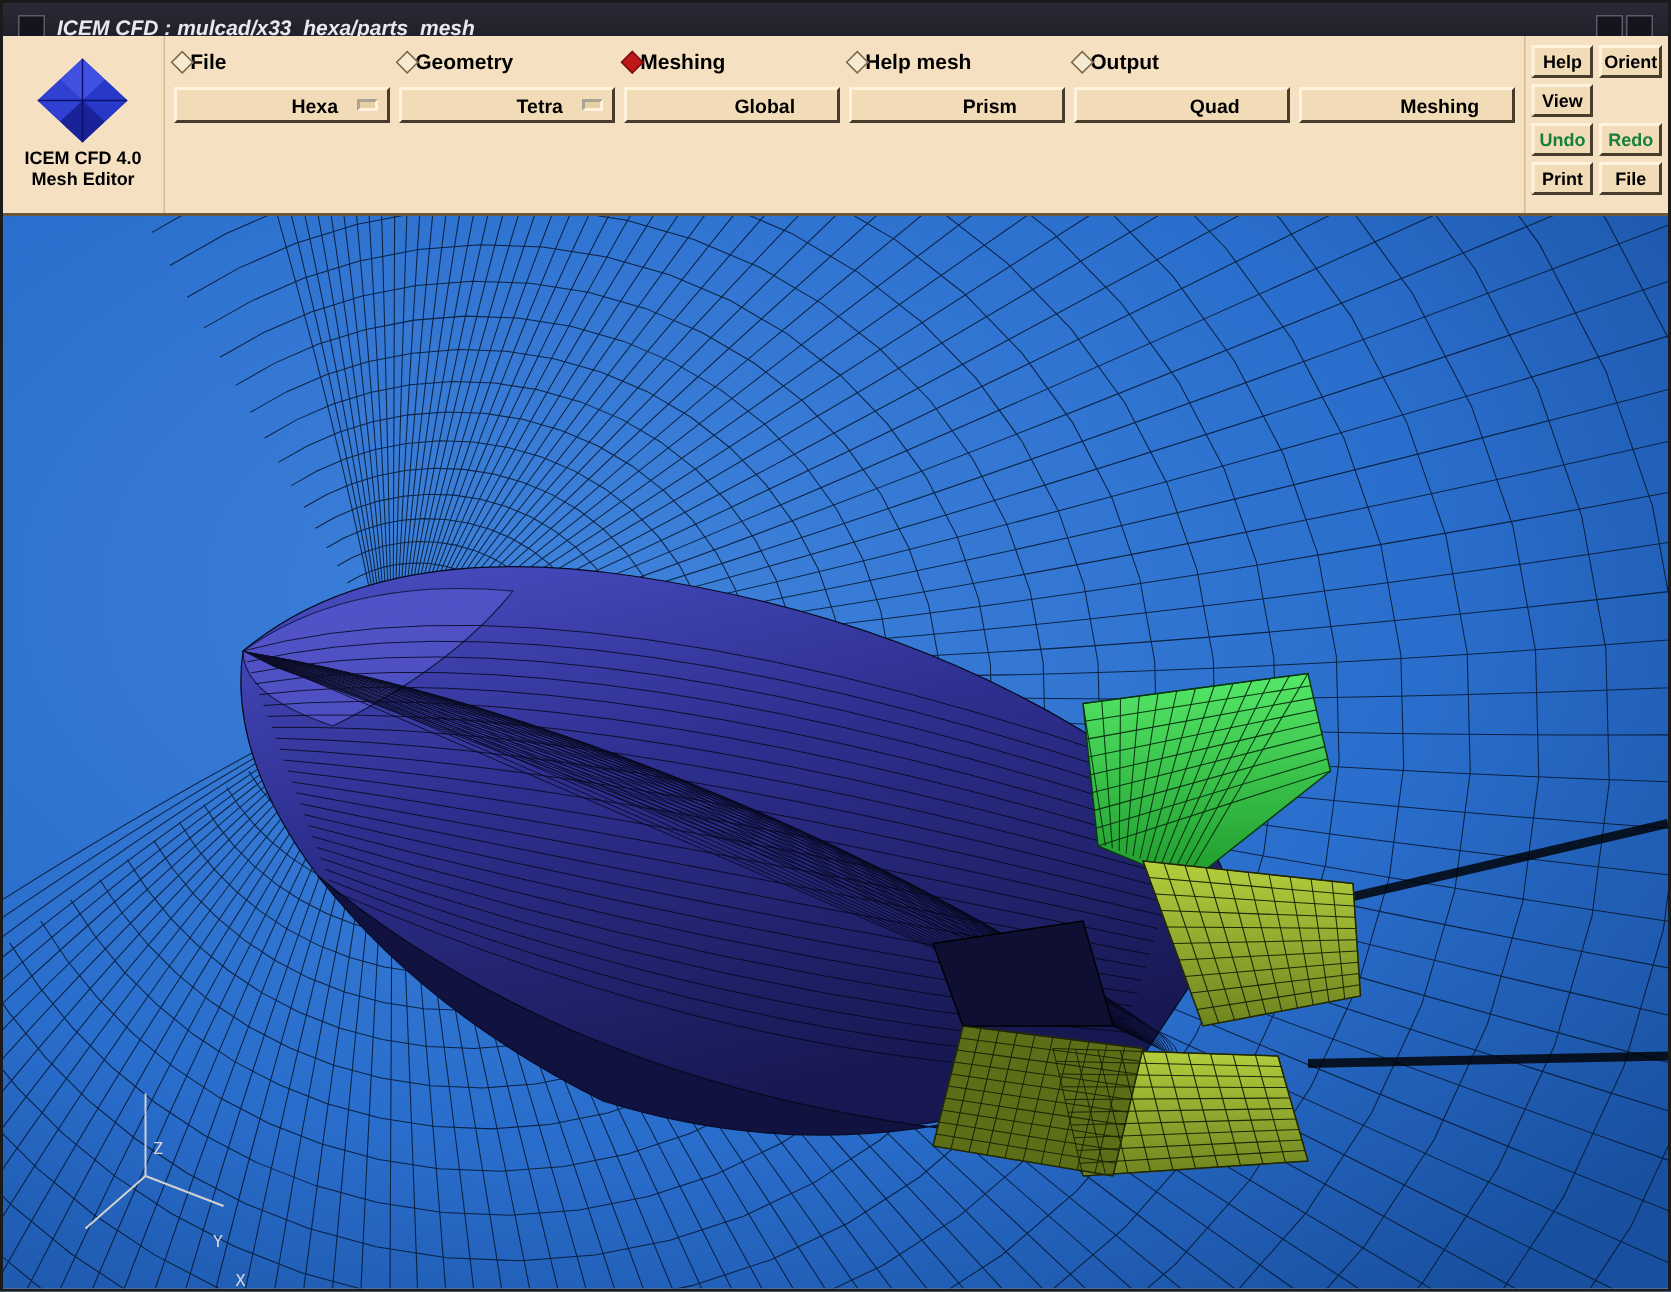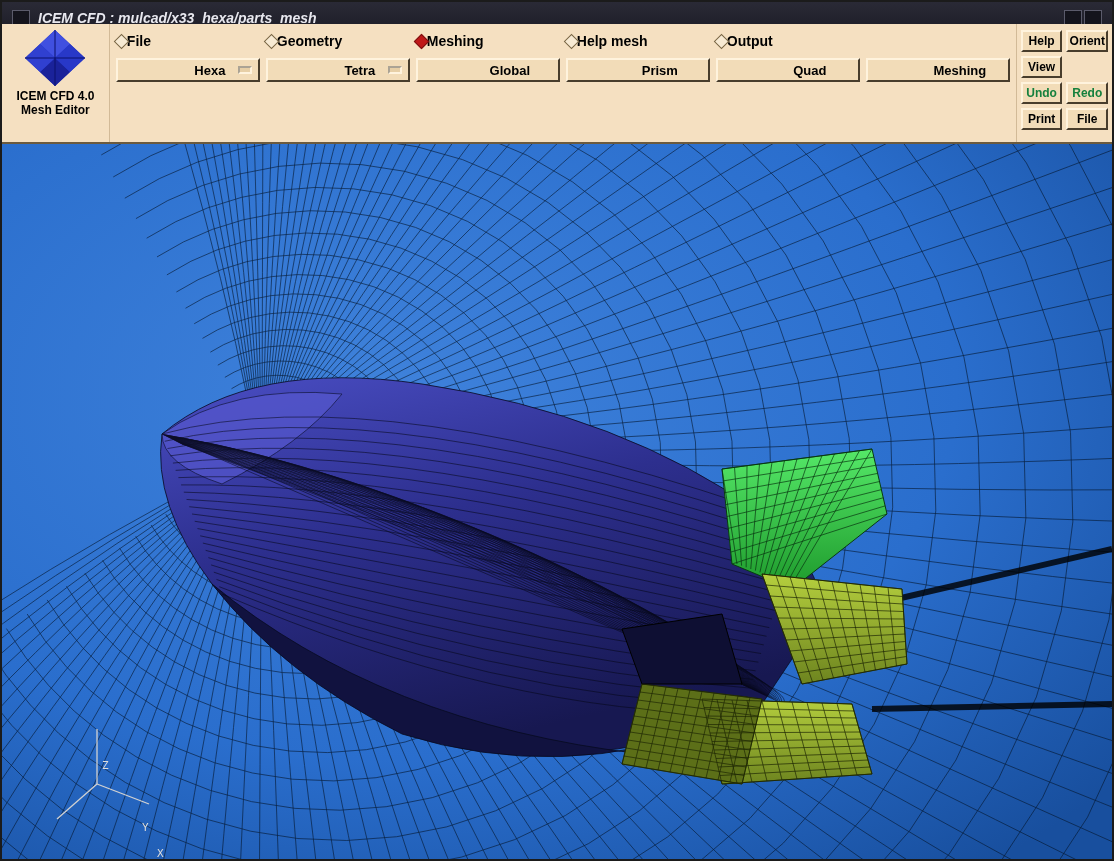--- a/index.html
+++ b/index.html
@@ -40,21 +40,21 @@
 
   
   .top-panel {
     display:flex;
     height: 120px;
     border-bottom: 2px solid #6b5a3e;
     background: #f5e0c1;
   }
   .logo-cell {
     width: 110px;
-    display:flex; flex-direction:column; align-items:center; justify-content:flex-start;
+    display:flex; flex-direction:column; align-items:center; justify-content:center;
     gap:4px;
     border-right:1px solid #d2ba97;
     padding:6px 2px;
   }
   .logo-cell svg { display:block; }
   .logo-text { font-size:12px; font-weight:bold; text-align:center; color:#000; line-height:1.15;}
   .menu-area { flex:1; padding:6px 6px; }
   .menu-row { display:flex; gap:0; height:22px; align-items:center; }
   .menu-item {
     width:150px; 

